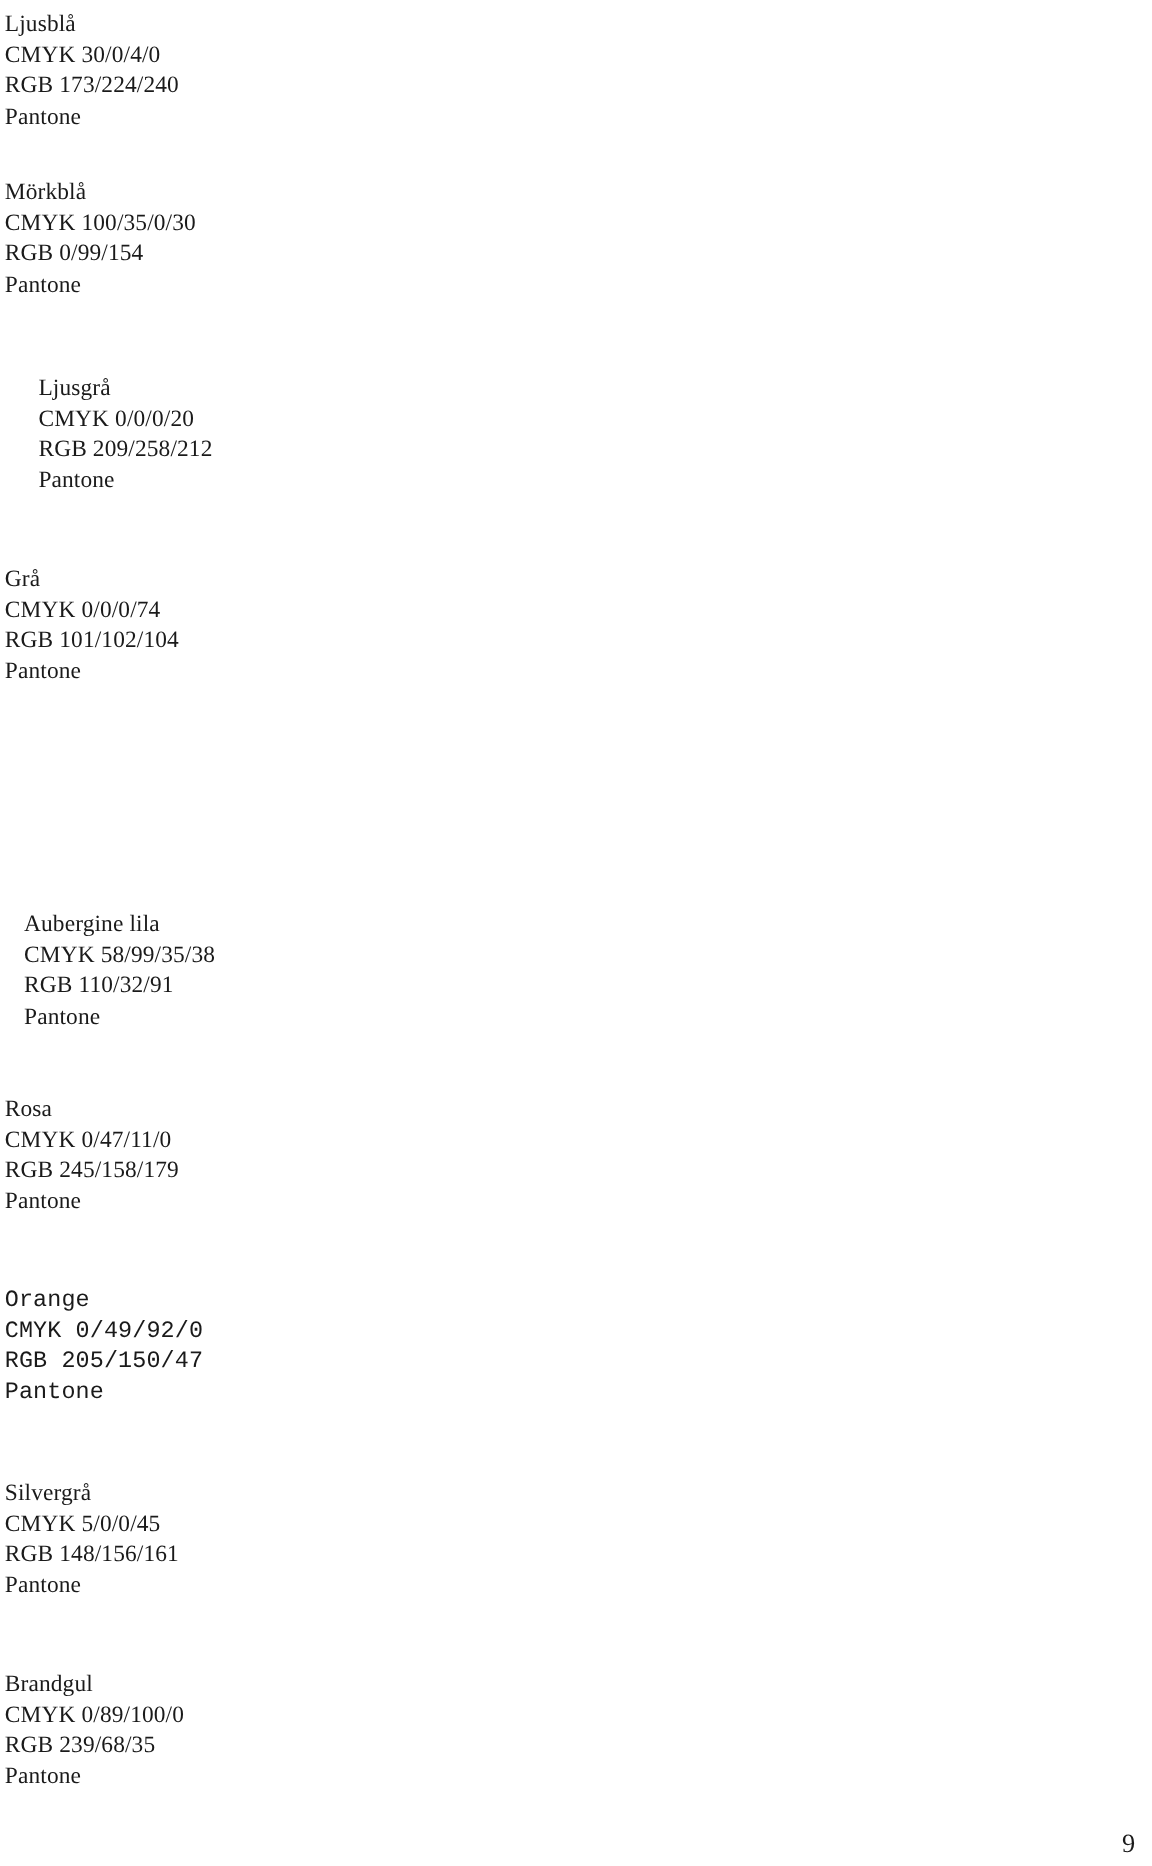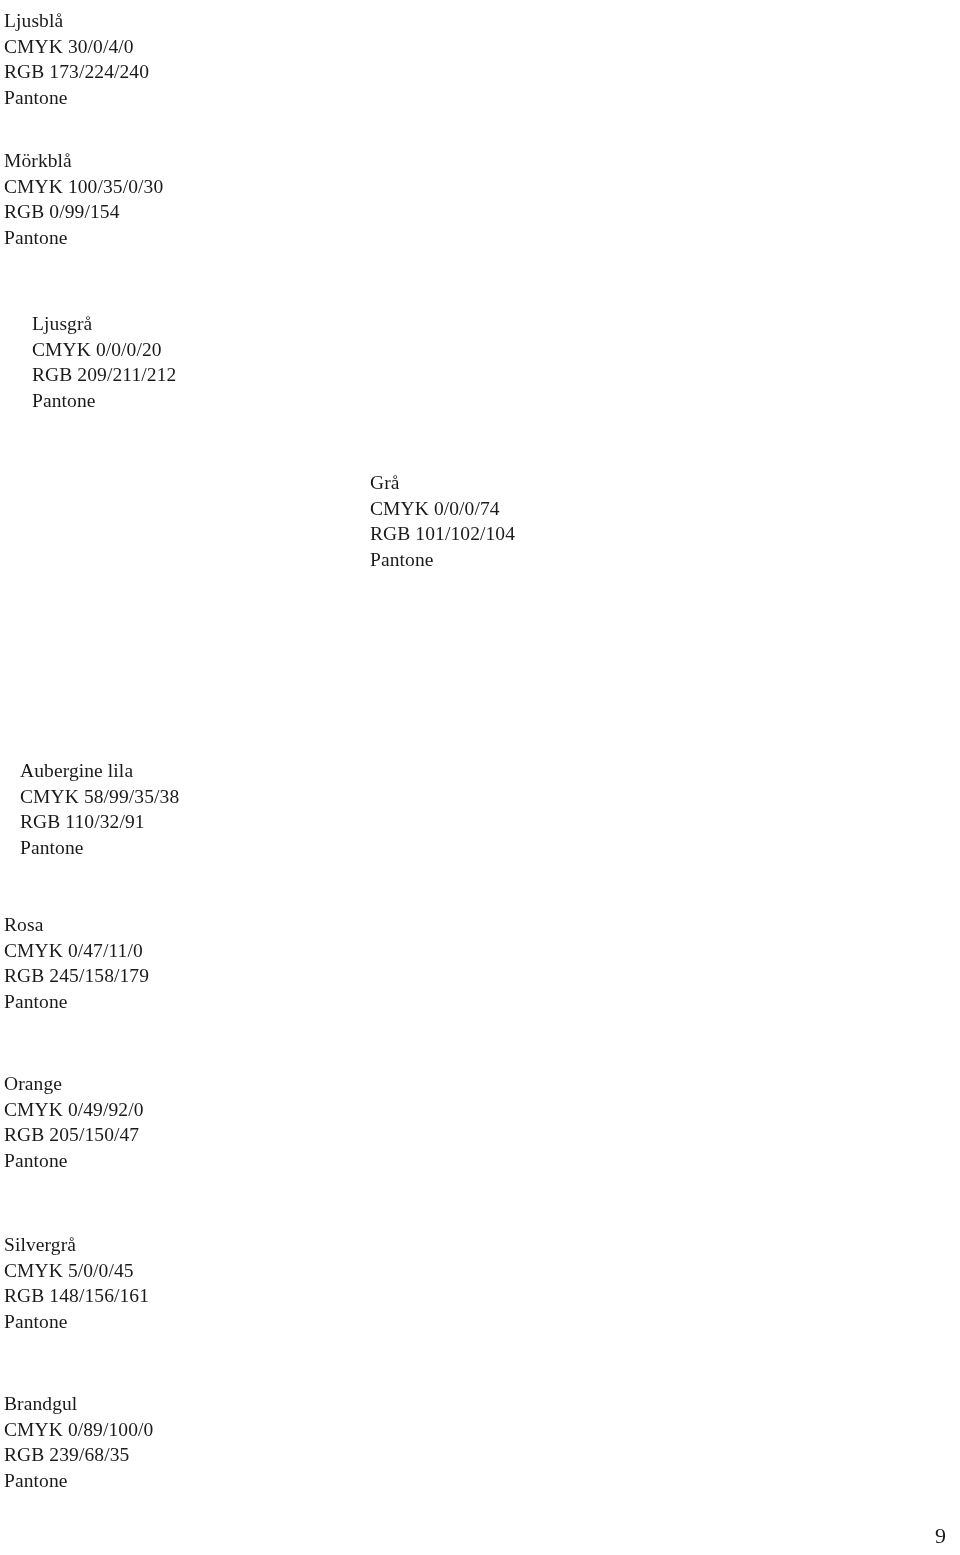--- a/index.html
+++ b/index.html
@@ -101,32 +101,32 @@
           <div class="swatch" style="background: rgb(51, 130, 174);"></div>
           <div class="swatch" style="background: rgb(102, 161, 194);"></div>
           <div class="swatch" style="background: rgb(153, 193, 215);"></div>
           <div class="swatch" style="background: rgb(191, 216, 230);"></div>
         </div>
       </div>
       <div class="color-row" style="top: 311px; height: 134px; padding-left: 28px;">
         <div class="label-block">
           <span class="ln">Ljusgrå</span>
           <span class="ln">CMYK 0/0/0/20</span>
-          <span class="ln">RGB 209/211/212</span>
+          <span class="ln">RGB 209/258/212</span>
           <span class="ln">Pantone</span>
         </div>
         <div class="swatch-strip">
           <div class="swatch" style="background: rgb(209, 211, 212);"></div>
           <div class="swatch" style="background: rgb(218, 220, 221);"></div>
           <div class="swatch" style="background: rgb(227, 229, 229);"></div>
           <div class="swatch" style="background: rgb(237, 237, 238);"></div>
           <div class="swatch" style="background: rgb(244, 244, 244);"></div>
         </div>
       </div>
-      <div class="color-row" style="top: 470px; height: 135px; align-items: center;">
+      <div class="color-row" style="top: 470px; height: 135px;">
         <div class="label-block">
           <span class="ln">Grå</span>
           <span class="ln">CMYK 0/0/0/74</span>
           <span class="ln">RGB 101/102/104</span>
           <span class="ln">Pantone</span>
         </div>
         <div class="swatch-strip">
           <div class="swatch" style="background: rgb(101, 102, 104);"></div>
           <div class="swatch" style="background: rgb(132, 133, 134);"></div>
           <div class="swatch" style="background: rgb(163, 163, 164);"></div>
@@ -157,21 +157,21 @@
           <span class="ln">Pantone</span>
         </div>
         <div class="swatch-strip">
           <div class="swatch" style="background: rgb(245, 158, 179);"></div>
           <div class="swatch" style="background: rgb(247, 177, 194);"></div>
           <div class="swatch" style="background: rgb(249, 197, 209);"></div>
           <div class="swatch" style="background: rgb(251, 216, 225);"></div>
           <div class="swatch" style="background: rgb(253, 231, 236);"></div>
         </div>
       </div>
-      <div class="color-row" style="top: 1071px; height: 135px;">
+      <div class="color-row" style="top: 1071px; height: 135px; font-family: Liberation Mono, monospace;">
         <div class="label-block">
           <span class="ln">Orange</span>
           <span class="ln">CMYK 0/49/92/0</span>
           <span class="ln">RGB 205/150/47</span>
           <span class="ln">Pantone</span>
         </div>
         <div class="swatch-strip">
           <div class="swatch" style="background: rgb(248, 150, 47);"></div>
           <div class="swatch" style="background: rgb(249, 171, 89);"></div>
           <div class="swatch" style="background: rgb(251, 192, 130);"></div>

